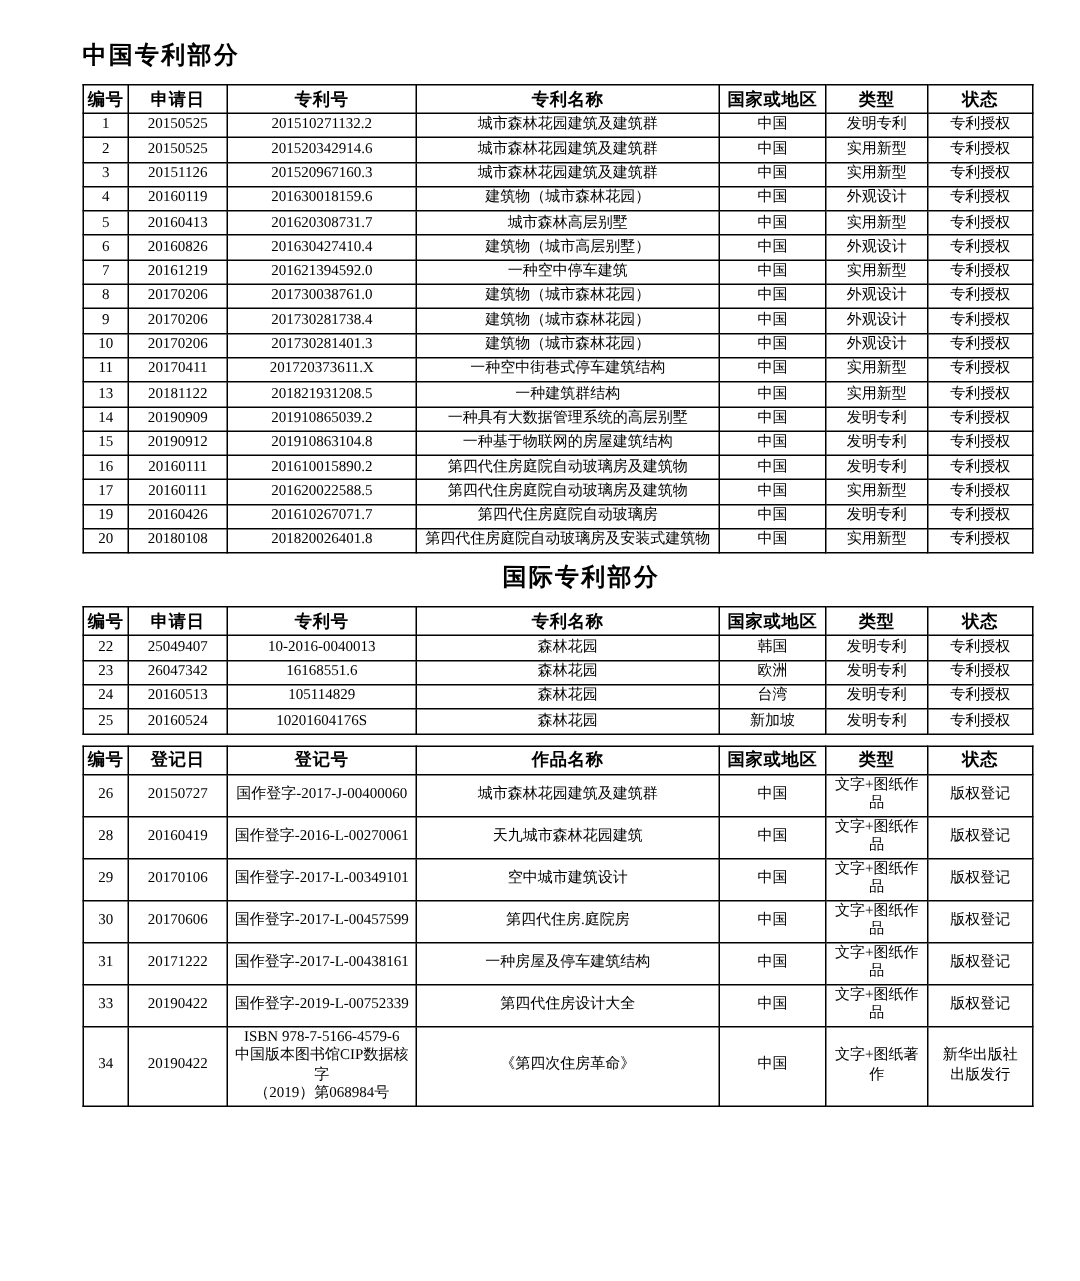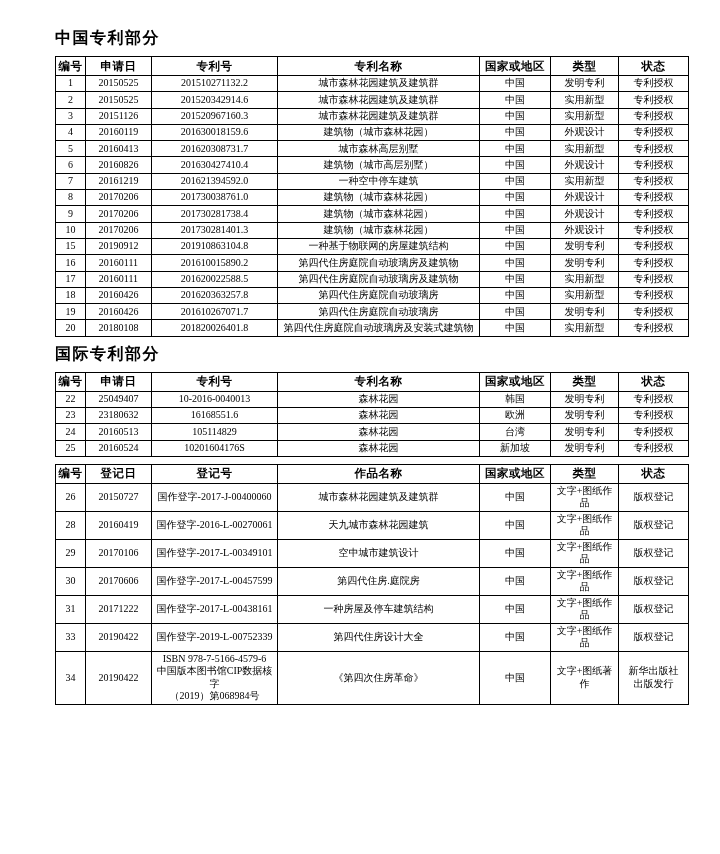--- a/index.html
+++ b/index.html
@@ -46,21 +46,21 @@
     font-size: 10px;
     text-align: center;
     vertical-align: middle;
     height: 13.3px;
     padding: 1px 2px;
     line-height: 1.25;
     white-space: pre-line;
     overflow: hidden;
   }
   .section { margin: 0 0 7px 0; }
-  .section + .section .section-title { margin-top: 8px; }
+  .section + .section .section-title { margin-top: 8px; text-align: center; }
 </style>
 </head>
 <body>
 
 <div class="page">
 
   <div class="section">
     <div class="section-title">中国专利部分</div>
     <table class="doc-table">
         <colgroup>
@@ -168,20 +168,47 @@
           <tr>
             <td>10</td>
             <td>20170206</td>
             <td>201730281401.3</td>
             <td>建筑物（城市森林花园）</td>
             <td>中国</td>
             <td>外观设计</td>
             <td>专利授权</td>
           </tr>
           <tr>
+            <td>11</td>
+            <td>20170411</td>
+            <td>201720373611.X</td>
+            <td>一种空中街巷式停车建筑结构</td>
+            <td>中国</td>
+            <td>实用新型</td>
+            <td>专利授权</td>
+          </tr>
+          <tr>
+            <td>13</td>
+            <td>20181122</td>
+            <td>201821931208.5</td>
+            <td>一种建筑群结构</td>
+            <td>中国</td>
+            <td>实用新型</td>
+            <td>专利授权</td>
+          </tr>
+          <tr>
+            <td>14</td>
+            <td>20190909</td>
+            <td>201910865039.2</td>
+            <td>一种具有大数据管理系统的高层别墅</td>
+            <td>中国</td>
+            <td>发明专利</td>
+            <td>专利授权</td>
+          </tr>
+          <tr>
             <td>15</td>
             <td>20190912</td>
             <td>201910863104.8</td>
             <td>一种基于物联网的房屋建筑结构</td>
             <td>中国</td>
             <td>发明专利</td>
             <td>专利授权</td>
           </tr>
           <tr>
             <td>16</td>
@@ -190,29 +217,20 @@
             <td>第四代住房庭院自动玻璃房及建筑物</td>
             <td>中国</td>
             <td>发明专利</td>
             <td>专利授权</td>
           </tr>
           <tr>
             <td>17</td>
             <td>20160111</td>
             <td>201620022588.5</td>
             <td>第四代住房庭院自动玻璃房及建筑物</td>
-            <td>中国</td>
-            <td>实用新型</td>
-            <td>专利授权</td>
-          </tr>
-          <tr>
-            <td>18</td>
-            <td>20160426</td>
-            <td>201620363257.8</td>
-            <td>第四代住房庭院自动玻璃房</td>
             <td>中国</td>
             <td>实用新型</td>
             <td>专利授权</td>
           </tr>
           <tr>
             <td>19</td>
             <td>20160426</td>
             <td>201610267071.7</td>
             <td>第四代住房庭院自动玻璃房</td>
             <td>中国</td>
@@ -260,21 +278,21 @@
             <td>22</td>
             <td>25049407</td>
             <td>10-2016-0040013</td>
             <td>森林花园</td>
             <td>韩国</td>
             <td>发明专利</td>
             <td>专利授权</td>
           </tr>
           <tr>
             <td>23</td>
-            <td>23180632</td>
+            <td>26047342</td>
             <td>16168551.6</td>
             <td>森林花园</td>
             <td>欧洲</td>
             <td>发明专利</td>
             <td>专利授权</td>
           </tr>
           <tr>
             <td>24</td>
             <td>20160513</td>
             <td>105114829</td>

